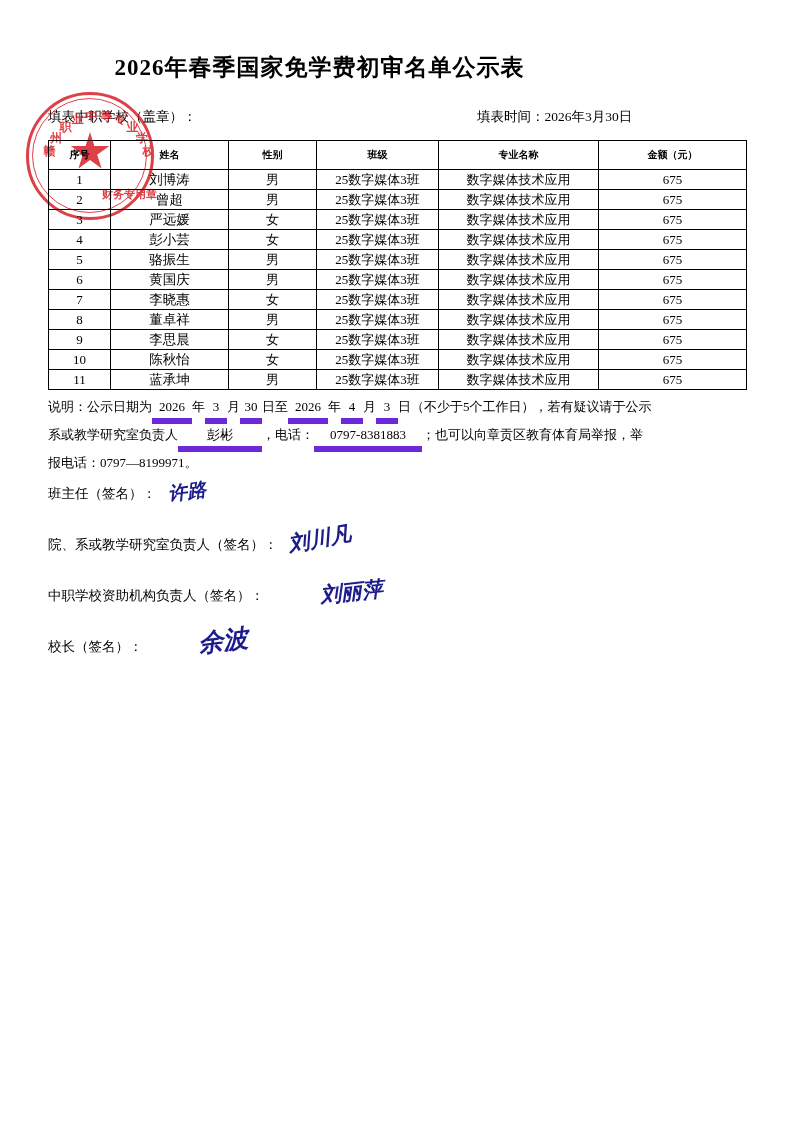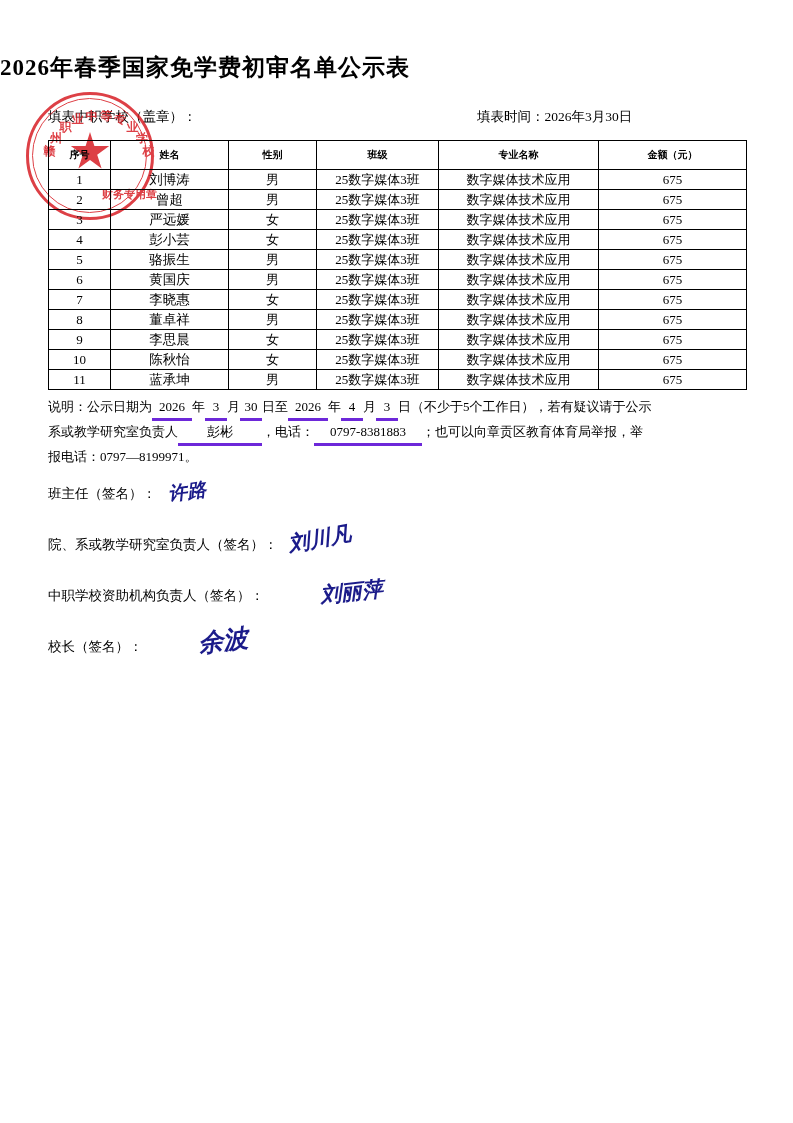--- a/index.html
+++ b/index.html
@@ -19,20 +19,21 @@
     position: absolute;
     left: 0; top: 0;
     width: 793px;
     height: 1123px;
   }
   .doc-title {
     position: absolute;
     top: 52px;
     left: 0;
     width: 639px;
+    text-align: center;
     font-size: 23px;
     font-weight: bold;
     letter-spacing: 1px;
     font-family: "Liberation Serif", "DejaVu Serif", serif;
   }
   .meta-row {
     position: absolute;
     top: 108px;
     left: 48px;
     width: 700px;
@@ -87,21 +88,21 @@
     position: absolute;
     top: 396px;
     left: 48px;
     width: 700px;
     font-size: 13px;
     line-height: 22px;
   }
   .note p { margin: 0; }
   .u {
     display: inline-block;
-    border-bottom: 3px solid #6d28d9;
+    border-bottom: 6px solid #6d28d9;
     text-align: center;
     padding: 0 2px;
   }
   .u-y { min-width: 36px; }
   .u-m { min-width: 18px; }
   .u-d { min-width: 18px; }
   .u-name { min-width: 80px; }
   .u-tel { min-width: 104px; }
 
   .sign-block {

